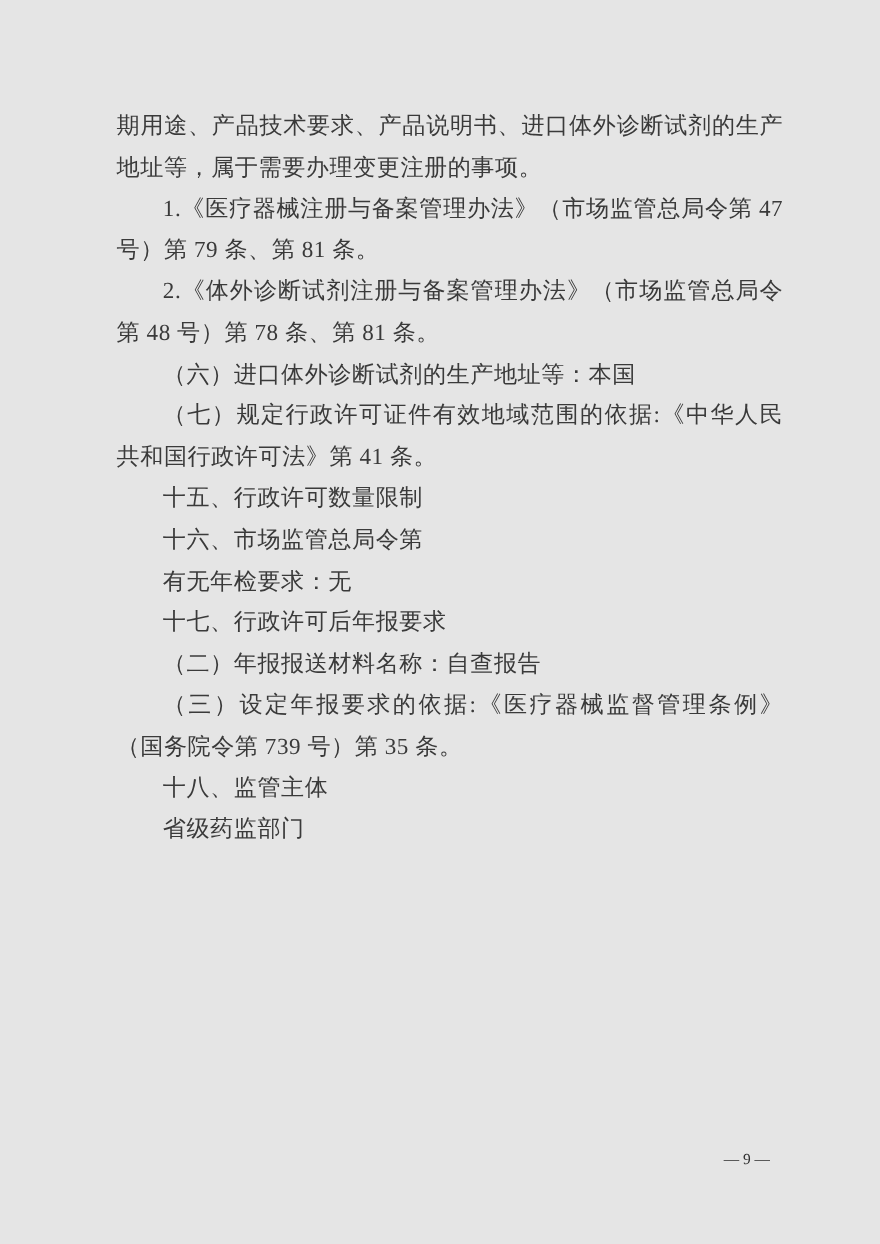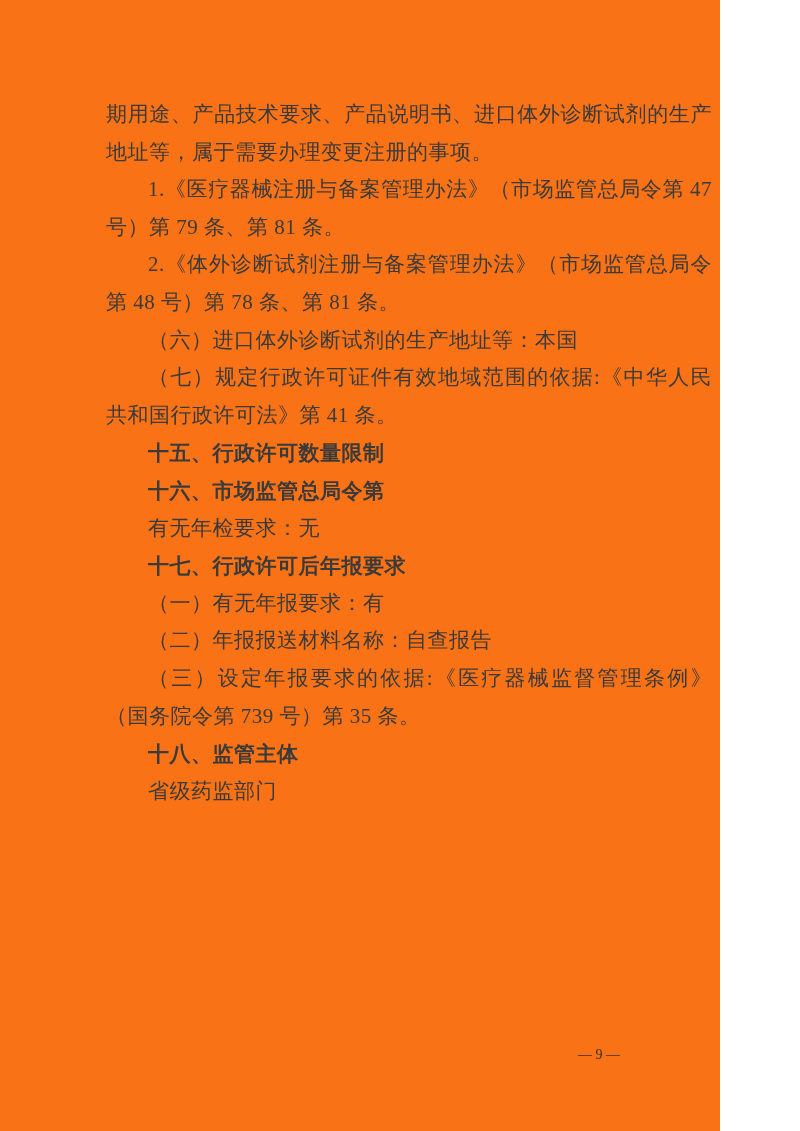--- a/index.html
+++ b/index.html
@@ -3,41 +3,41 @@
 <meta charset="utf-8">
 <style>
   html, body { margin: 0; padding: 0; }
   body {
     width: 800px; height: 1131px;
     background: #ffffff;
     font-family: "Liberation Serif", "DejaVu Serif", serif;
   }
   .page {
     position: relative;
-    width: 720px; height: 1131px;
-    background: #f97316;
+    width: 800px; height: 1131px;
+    background: #e5e5e5;
     overflow: hidden;
   }
   .content {
     position: absolute;
     left: 106px; top: 96px;
     width: 606px;
   }
   .content p {
     margin: 0;
     font-size: 21px;
     line-height: 37.6px;
     color: #3a3a3a;
     text-align: justify;
     letter-spacing: 0.5px;
   }
   .indent { text-indent: 2em; }
   .heading {
     font-family: "Liberation Sans", "DejaVu Sans", sans-serif;
-    font-weight: 700;
+    font-weight: 400;
     color: #1f1f1f;
     letter-spacing: 1px;
   }
   .footer {
     position: absolute;
     top: 1046px;
     right: 100px;
     font-size: 14px;
     line-height: 18px;
     color: #2e2e2e;
@@ -51,20 +51,19 @@
   <div class="content">
     <p>期用途、产品技术要求、产品说明书、进口体外诊断试剂的生产地址等，属于需要办理变更注册的事项。</p>
     <p class="indent">1.《医疗器械注册与备案管理办法》（市场监管总局令第 47 号）第 79 条、第 81 条。</p>
     <p class="indent">2.《体外诊断试剂注册与备案管理办法》（市场监管总局令第 48 号）第 78 条、第 81 条。</p>
     <p class="indent">（六）进口体外诊断试剂的生产地址等：本国</p>
     <p class="indent">（七）规定行政许可证件有效地域范围的依据:《中华人民共和国行政许可法》第 41 条。</p>
     <p class="indent heading">十五、行政许可数量限制</p>
     <p class="indent heading">十六、市场监管总局令第</p>
     <p class="indent">有无年检要求：无</p>
     <p class="indent heading">十七、行政许可后年报要求</p>
-    <p class="indent">（一）有无年报要求：有</p>
     <p class="indent">（二）年报报送材料名称：自查报告</p>
     <p class="indent">（三）设定年报要求的依据:《医疗器械监督管理条例》（国务院令第 739 号）第 35 条。</p>
     <p class="indent heading">十八、监管主体</p>
     <p class="indent">省级药监部门</p>
   </div>
   <div class="footer">— 9 —</div>
 </div>
 
 </body></html>

